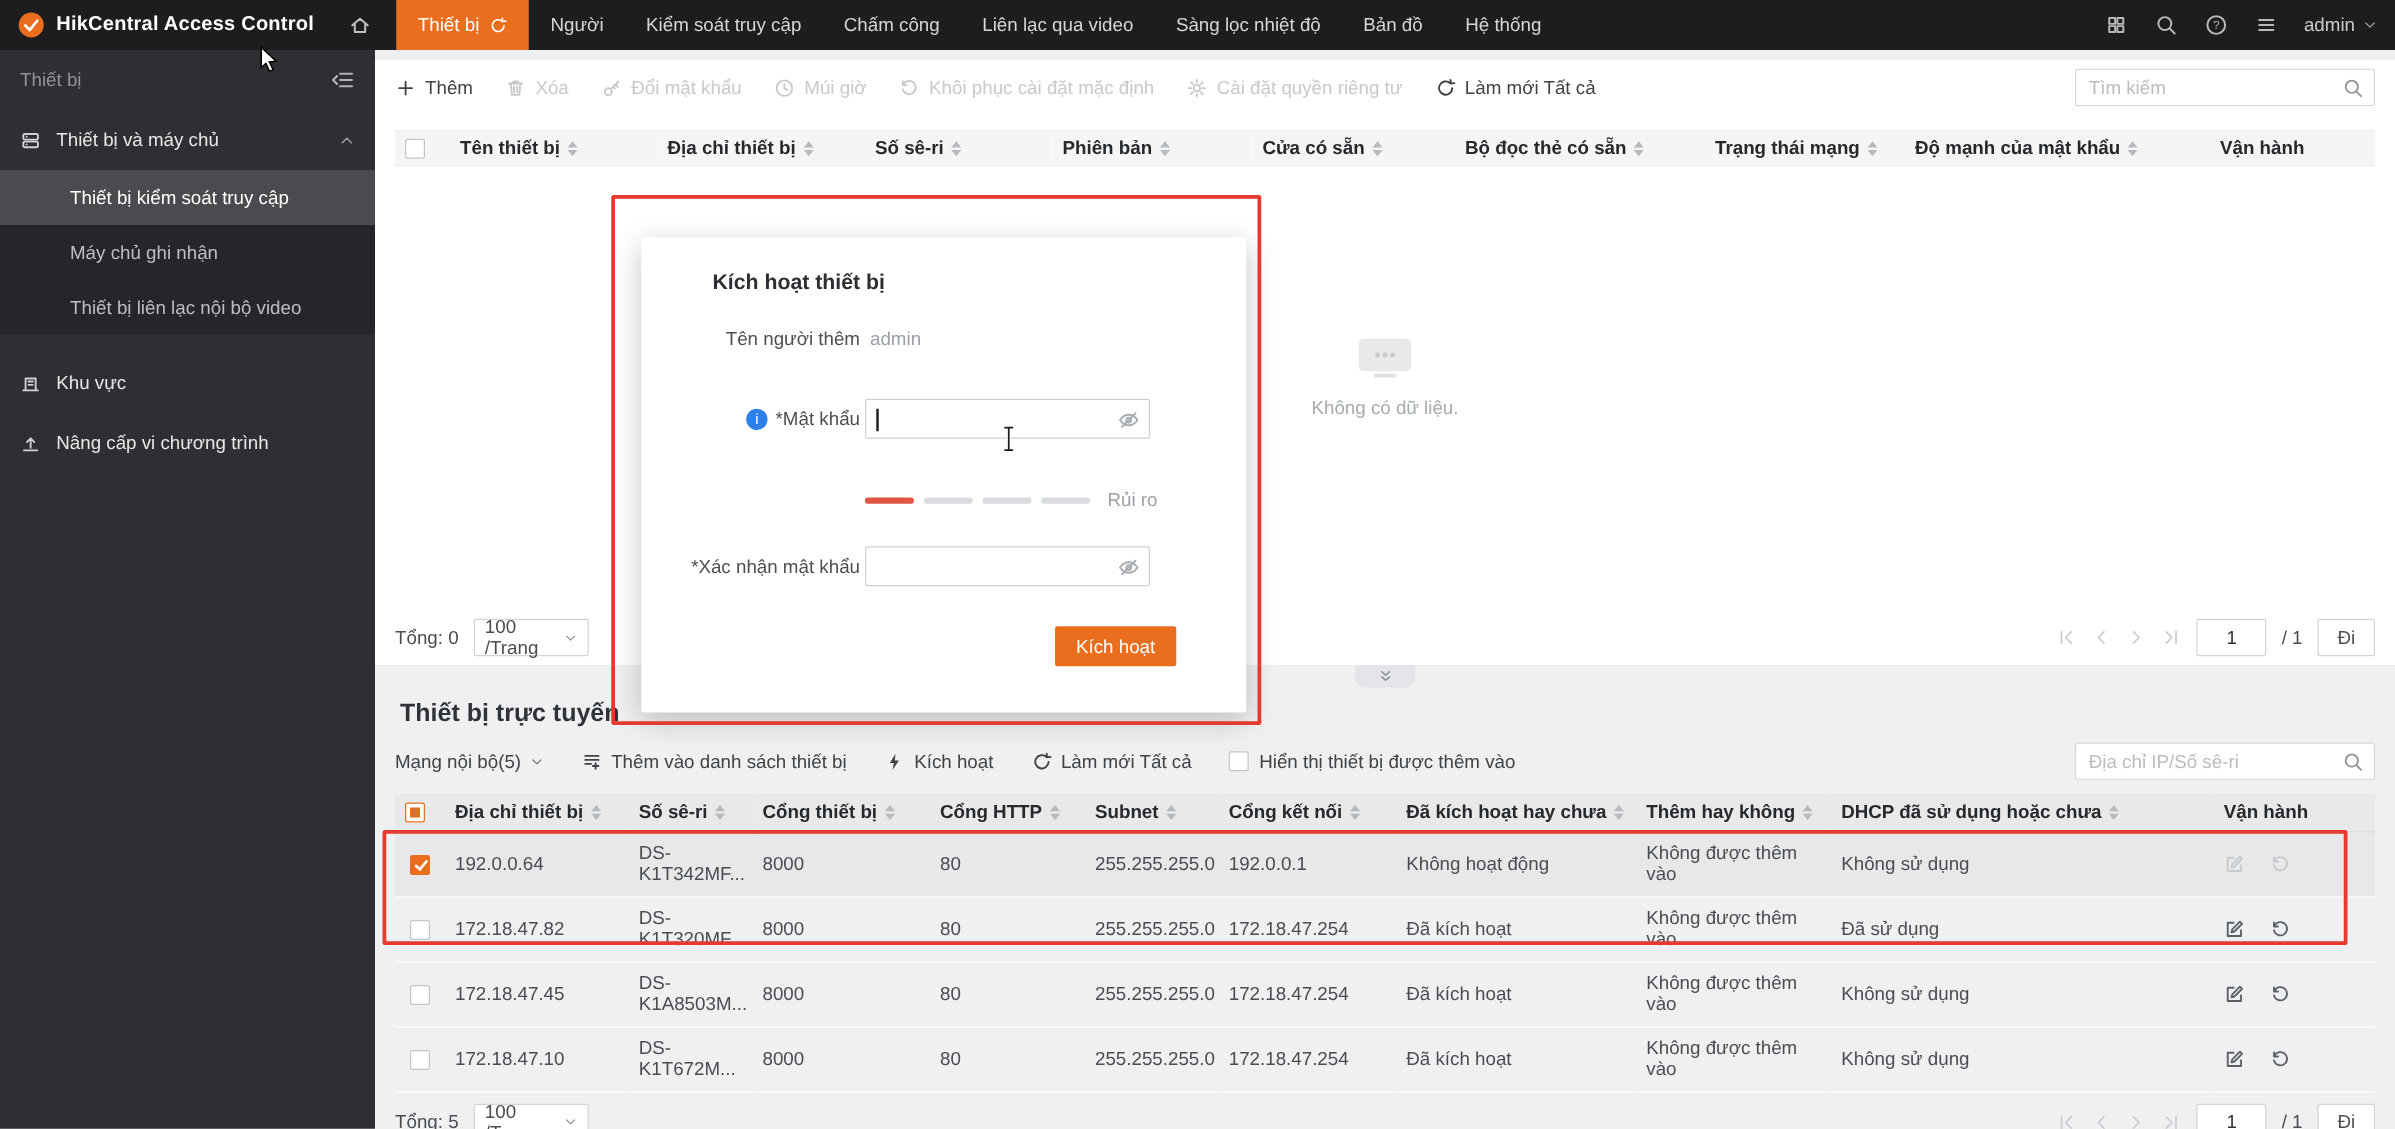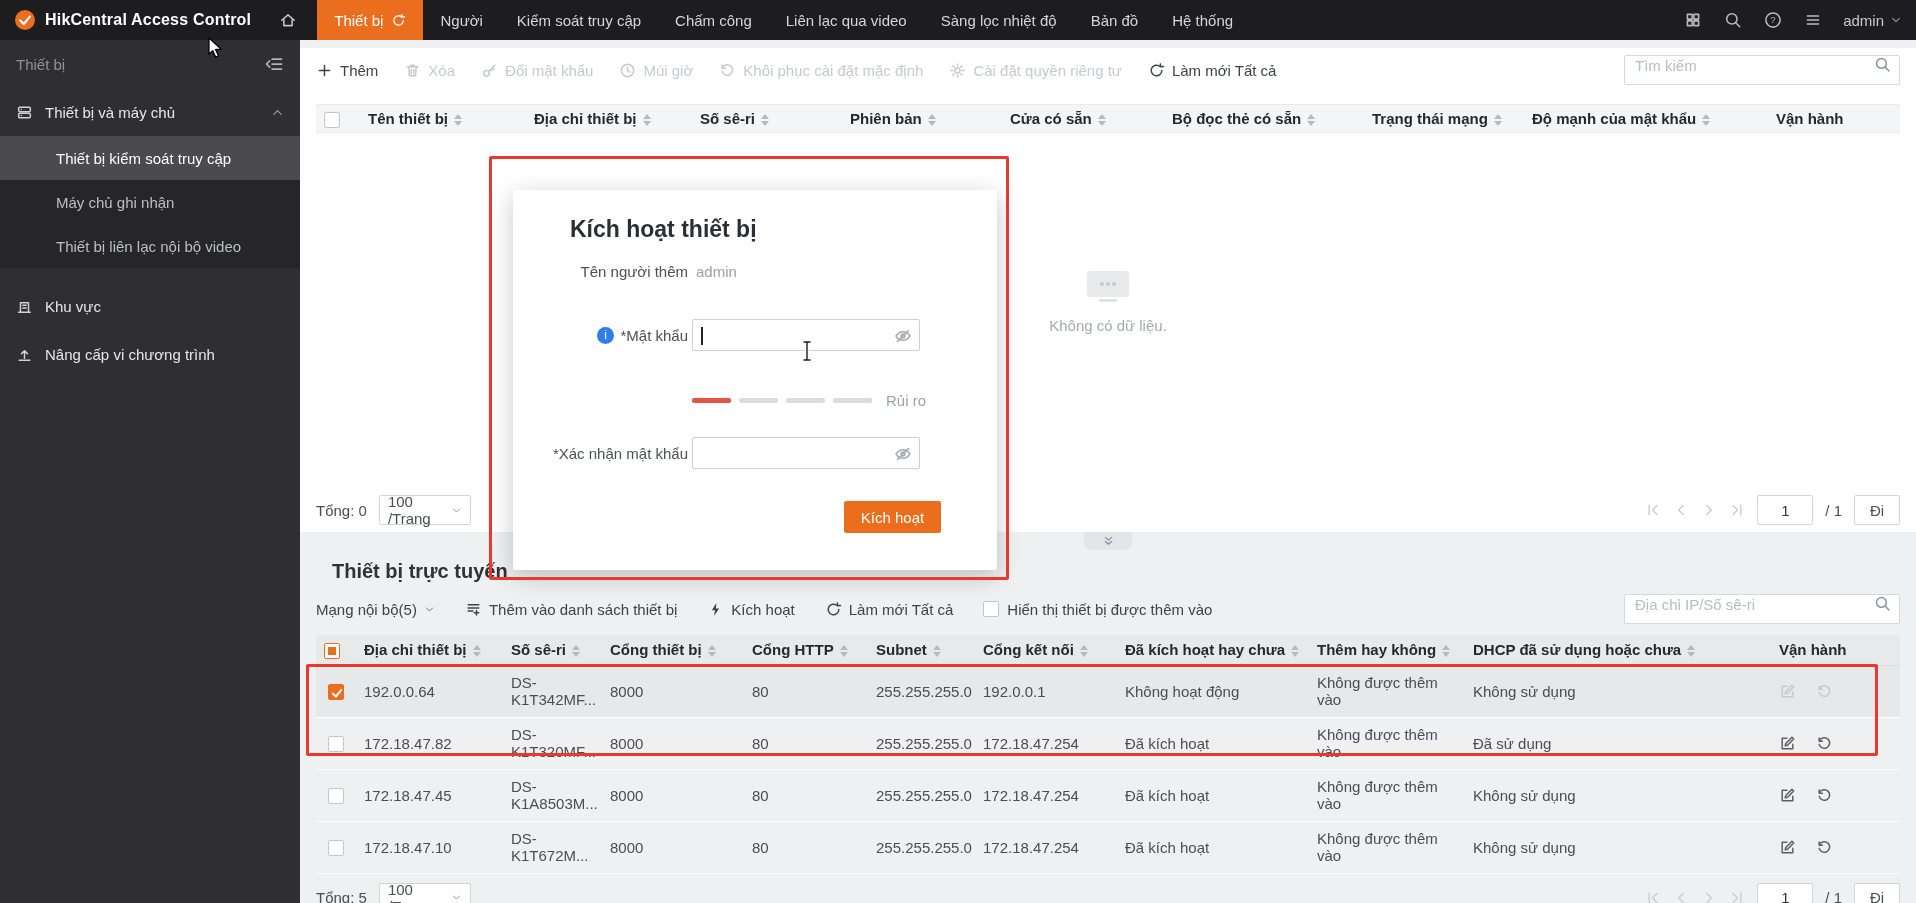--- a/index.html
+++ b/index.html
@@ -47,22 +47,22 @@
   
   .main { position:absolute; left:300px; top:40px; right:0; bottom:0; background:#eef0f2; }
   .upper { height:484px; background:#fff; position:relative; }
 
   .toolbar1 { height:44px; margin-top:8px; padding:0 16px; display:flex; align-items:center; gap:26px; }
   .tbtn { display:inline-flex; align-items:center; gap:7px; background:none; border:none; padding:0;
     font:inherit; color:#3f4346; cursor:pointer; white-space:nowrap; }
   .tbtn .ico { width:17px; height:17px; }
   .tbtn.disabled { color:#c6cacd; cursor:default; }
 
-  .searchbox { margin-left:auto; width:276px; height:30px; border:1px solid #d6d9dc; border-radius:2px;
-    background:#fff; display:flex; align-items:flex-start; padding:0 8px; }
+  .searchbox { margin-left:auto; width:240px; height:30px; border:1px solid #d6d9dc; border-radius:2px;
+    background:#fff; display:flex; align-items:center; padding:0 8px; }
   .searchbox input { flex:1; border:none; outline:none; font:inherit; color:#555; min-width:0; background:transparent; }
   .searchbox input::placeholder { color:#b9bdc1; }
   .searchbox .ico { width:17px; height:17px; color:#8f959a; cursor:pointer; }
 
   table.tbl { table-layout:fixed; width:1584px; margin:12px 16px 16px; border-collapse:collapse; }
   .tbl th { height:28px; padding:0 8px; text-align:left; font-weight:bold; font-size:15px; color:#26292c;
     white-space:nowrap; overflow:hidden; }
   .tbl1 th { background:#f4f5f6; border-top:1px solid #e9ebed; border-bottom:1px solid #e9ebed; }
   .sort-ic { display:none; flex-direction:column; gap:2px; margin-left:6px; vertical-align:middle; }
   th.sortable .sort-ic { display:inline-flex; }
@@ -92,42 +92,42 @@
   .pginput { width:56px; height:30px; border:1px solid #d2d5d8; border-radius:2px; text-align:center;
     font:inherit; color:#333; outline:none; }
   .gobtn { width:46px; height:30px; border:1px solid #d2d5d8; border-radius:2px; background:#fff;
     font:inherit; color:#4a4e52; cursor:pointer; }
 
   .collapse-tab { width:48px; height:18px; margin:0 auto; background:#e3e5e8; border-radius:0 0 8px 8px;
     display:flex; align-items:center; justify-content:center; color:#878d92; cursor:pointer; }
   .collapse-tab .ico { width:13px; height:13px; }
 
   .lower { padding:10px 16px 0; }
-  .lower h2 { margin:0 16px 10px; font-size:20px; color:#2f3337; font-weight:bold; }
+  .lower h2 { margin:0 4px 10px; font-size:20px; color:#2f3337; font-weight:bold; }
   .toolbar2 { height:32px; display:flex; align-items:center; gap:30px; color:#3f4346; }
   .net-filter { display:flex; align-items:center; gap:7px; cursor:pointer; }
   .net-filter .ico { width:11px; height:11px; color:#6d7378; }
   .chk { display:flex; align-items:center; gap:8px; cursor:pointer; }
   .toolbar2 .searchbox { background:#fff; }
 
   table.tbl2 { margin:10px 0 0; width:1584px; }
   .tbl2 th { background:#e7e9eb; height:30px; border-bottom:1px solid #dadcde; }
   .tbl2 td { height:52px; background:#eff0f2; border-bottom:1px solid #fdfdfe; padding:0 8px;
     color:#4a4e52; vertical-align:middle; }
   .tbl2 tr.selected td { background:#e6e8ea; }
   .ops { white-space:nowrap; }
   .opswrap { display:flex; gap:20px; align-items:center; color:#5a6065; }
   .opswrap .ico { width:17px; height:17px; cursor:pointer; }
   .opswrap.disabled { color:#c6cacd; }
   .pager2 { position:static; margin-top:8px; display:flex; align-items:center; gap:12px; color:#4a4e52; height:32px; }
 
   
   .modal { position:absolute; left:513px; top:190px; width:484px; height:380px; background:#fff;
     box-shadow:0 6px 24px rgba(0,0,0,.22); border-radius:2px; z-index:40; }
-  .m-title { position:absolute; left:57px; top:26px; font-size:23px; font-weight:bold; color:#2b2f33; }
+  .m-title { position:absolute; left:57px; top:26px; font-size:17px; font-weight:bold; color:#2b2f33; }
   .m-row { position:absolute; left:0; right:0; display:flex; align-items:center; }
   .m-label { width:175px; text-align:right; color:#4b5054; flex:none; }
   .m-value { margin-left:8px; color:#9ba1a6; }
   .m-info { position:absolute; left:84px; width:17px; height:17px; border-radius:50%; background:#2f7fe8;
     color:#fff; font-size:12px; display:flex; align-items:center; justify-content:center; cursor:pointer; }
   .m-info::after { content:"i"; font-style:normal; }
   .m-input { position:relative; margin-left:4px; width:228px; height:32px; background:#fff;
     border:1px solid #cdd1d4; border-radius:2px; }
   .m-input .eye { position:absolute; right:7px; top:7px; width:18px; height:18px; color:#a8adb2; cursor:pointer; }
   .caret { position:absolute; left:8px; top:7px; width:1.5px; height:18px; background:#222;

